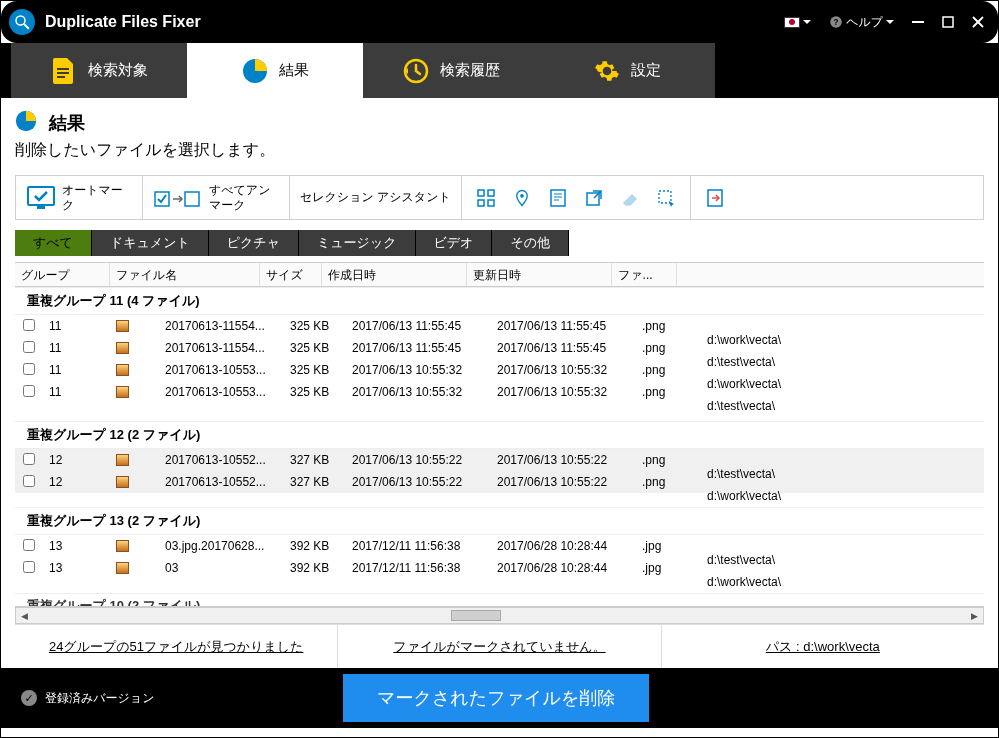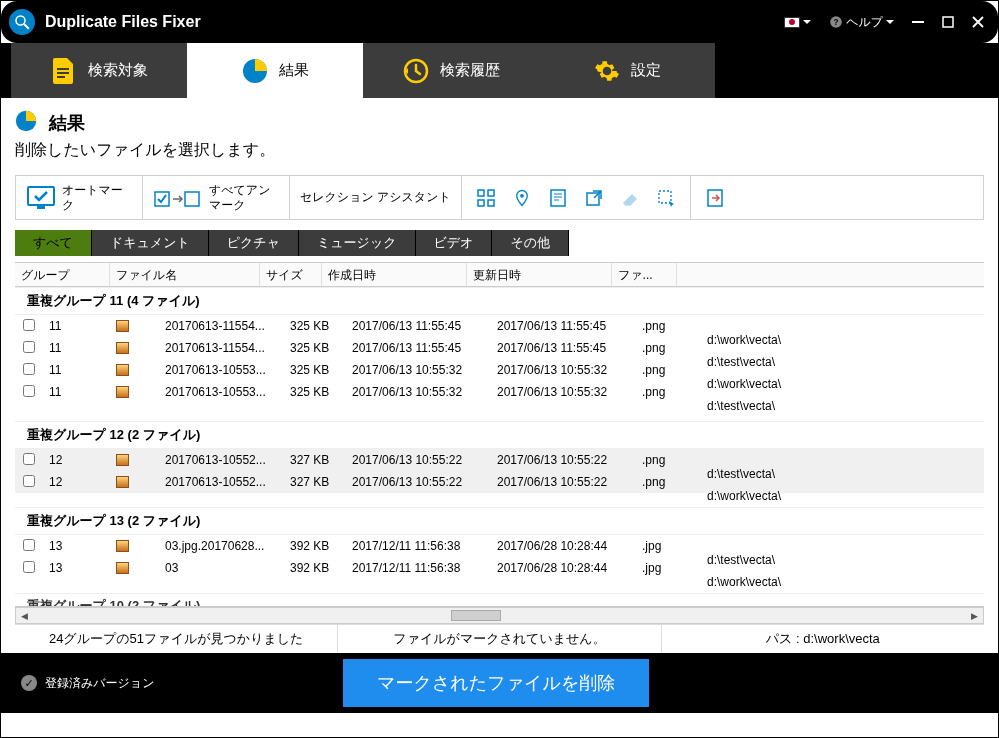--- a/index.html
+++ b/index.html
@@ -57,21 +57,21 @@
 .row .ficon { width: 25px; display: flex; align-items: center; justify-content: center; }
 .row .name { width: 125px; margin-left: 24px; }
 .fthumb { width: 16px; height: 12px; background: linear-gradient(#ffd27f, #c8701a); border: 1px solid #8a5020; }
 
 .cutoff { font-weight: bold; font-size: 13px; padding: 3px 12px; border-top: 1px solid #eee; color: #333; overflow: hidden; height: 14px; }
 
 .hscroll { height: 17px; background: #f0f0f0; border: 1px solid #ccc; position: relative; display: flex; align-items: center; }
 .hscroll .arrow { width: 17px; height: 15px; display: flex; align-items: center; justify-content: center; color: #555; font-size: 9px; }
 .hscroll .thumb { position: absolute; left: 45%; width: 50px; height: 11px; background: #cfcfcf; border: 1px solid #aaa; }
 
-.status-row { display: flex; height: 29px; border-top: 1px solid #ddd; }
+.status-row { display: flex; height: 44px; border-top: 1px solid #ddd; text-decoration: underline; }
 .status-cell { flex: 1; display: flex; align-items: center; justify-content: center; font-size: 13px; border-right: 1px solid #ddd; }
 .status-cell:last-child { border-right: none; }
 
 .bottom { background: #000; height: 60px; display: flex; align-items: center; color: #fff; padding: 0 20px; }
 .bottom .version { display: flex; align-items: center; gap: 8px; font-size: 12px; }
 .bottom .version .chk-circ { width: 16px; height: 16px; background: #888; border-radius: 50%; display: flex; align-items: center; justify-content: center; color: #000; font-size: 11px; }
 .bottom .main-btn { margin: 0 auto; background: #1f8ded; color: #fff; font-size: 18px; padding: 12px 34px; border: none; cursor: pointer; }
 .spacer-right { width: 140px; }
 
 svg { display: block; }

